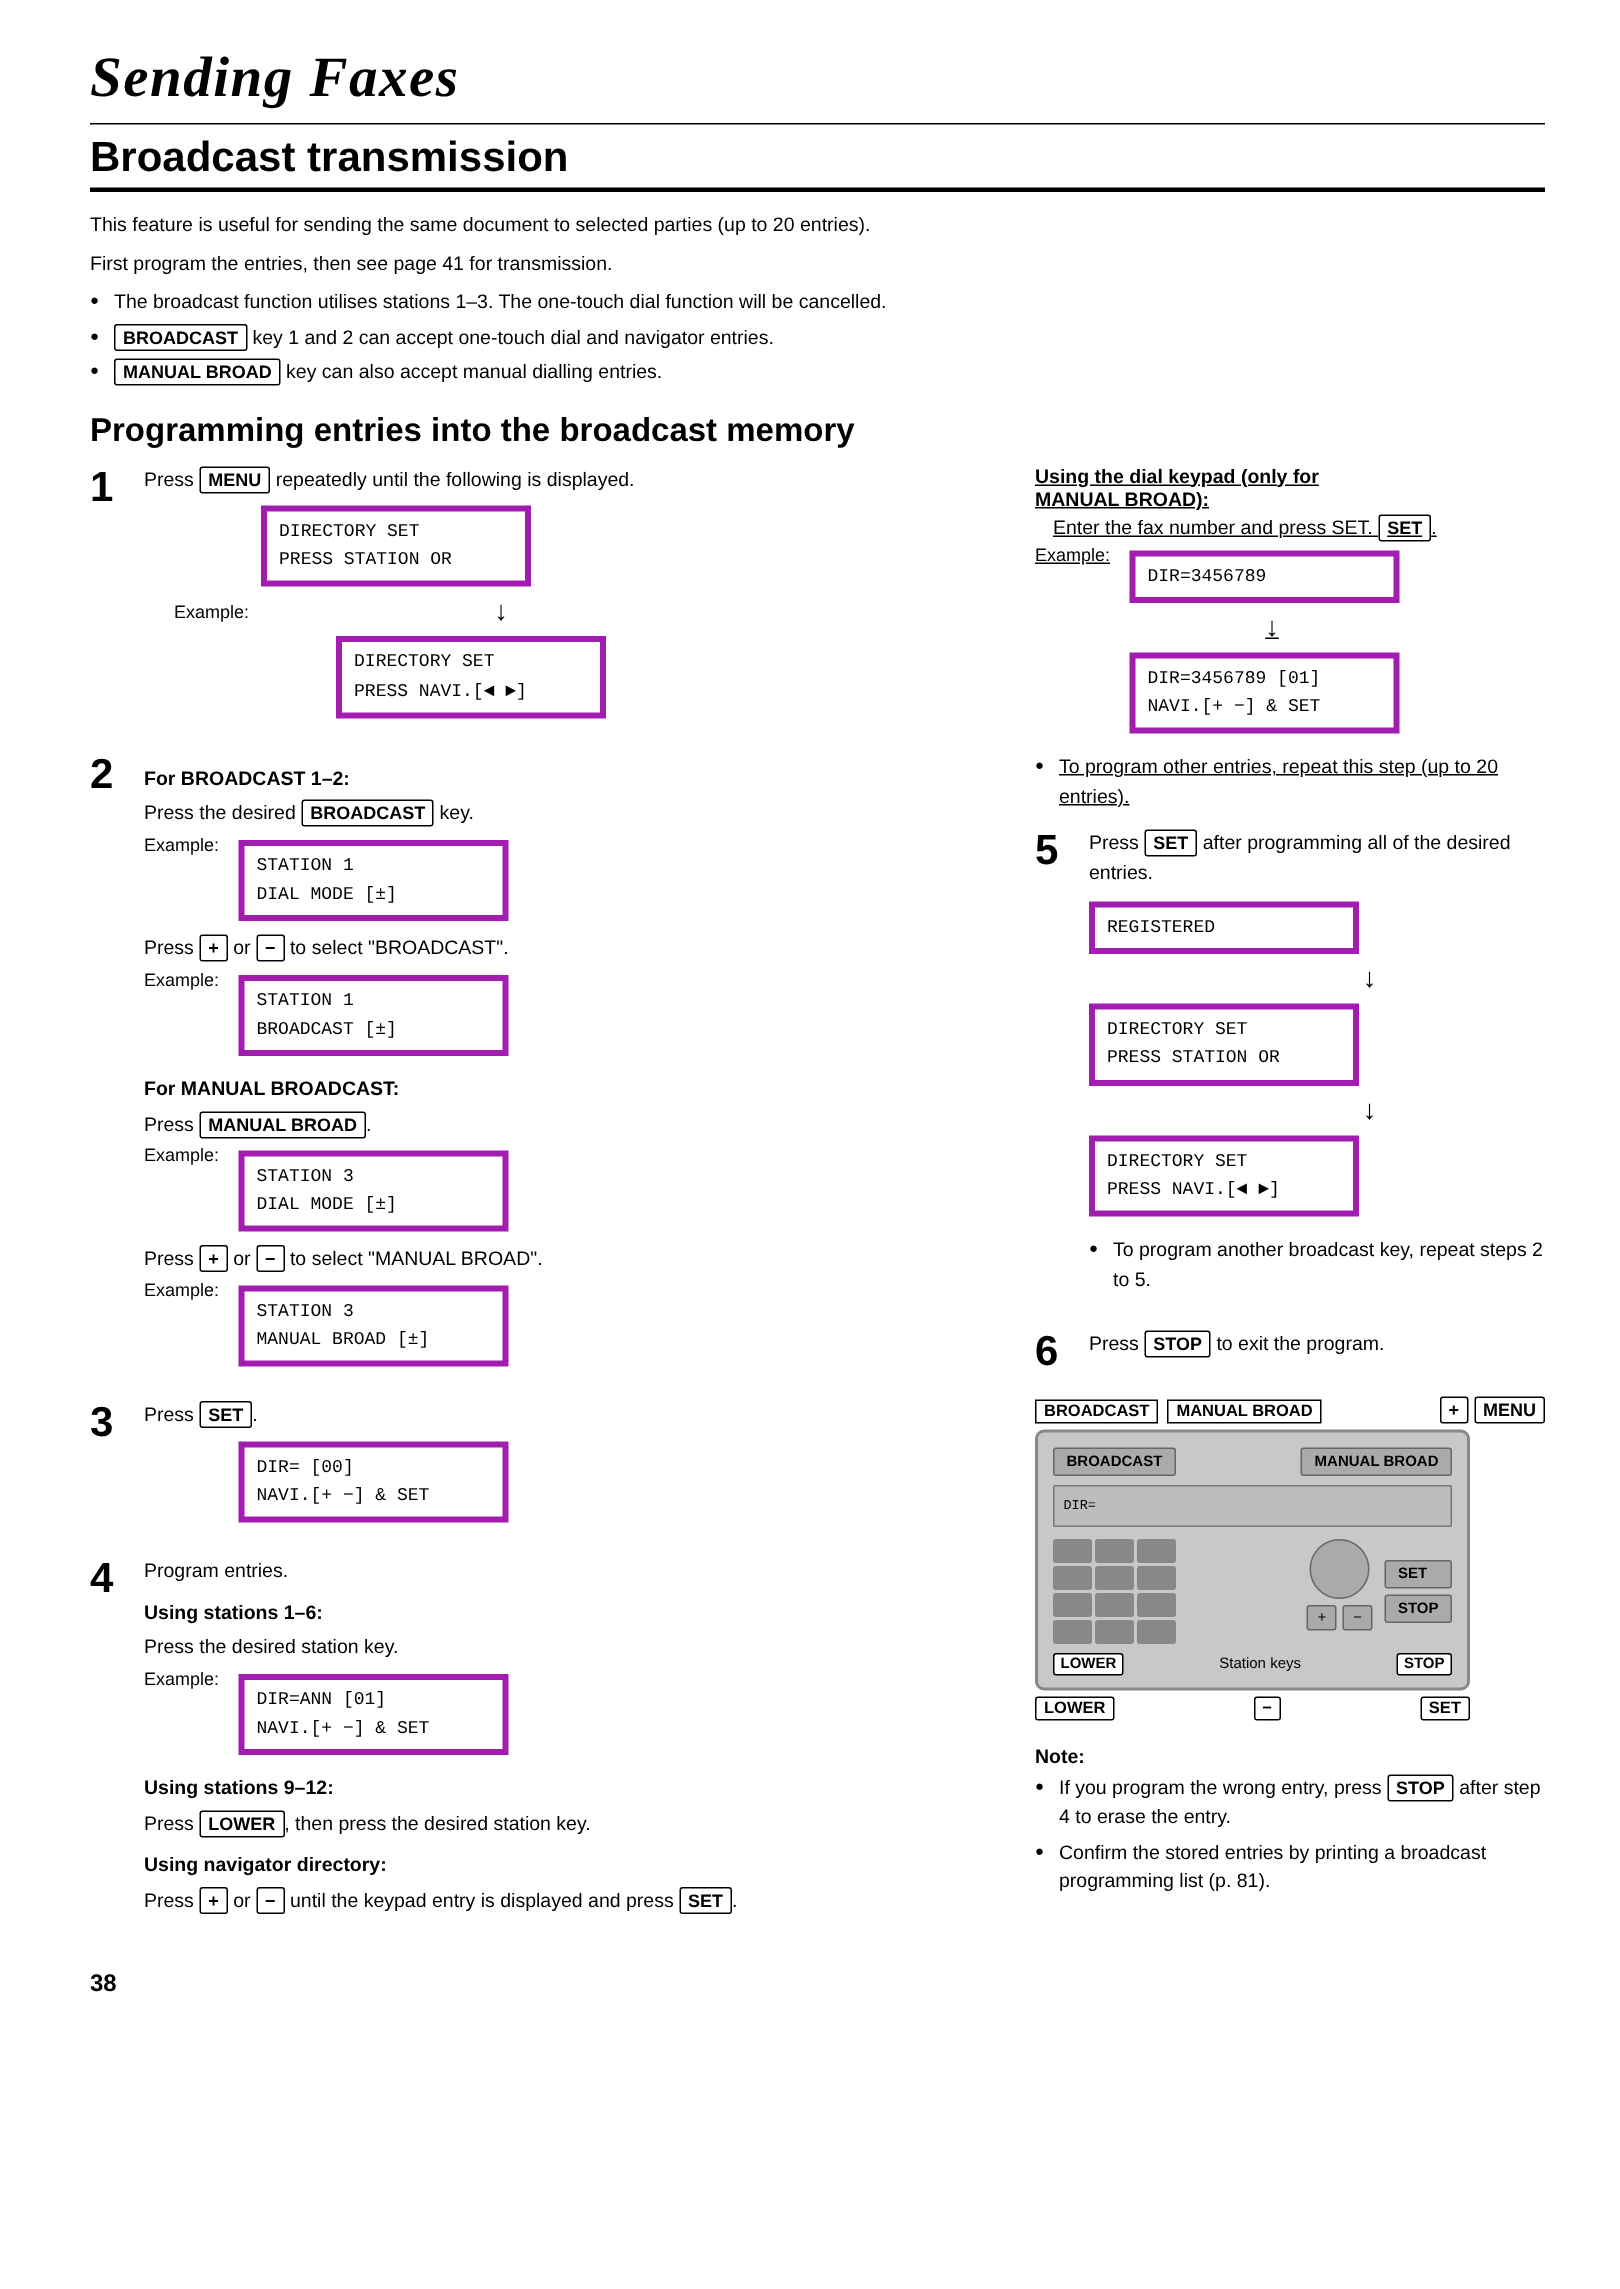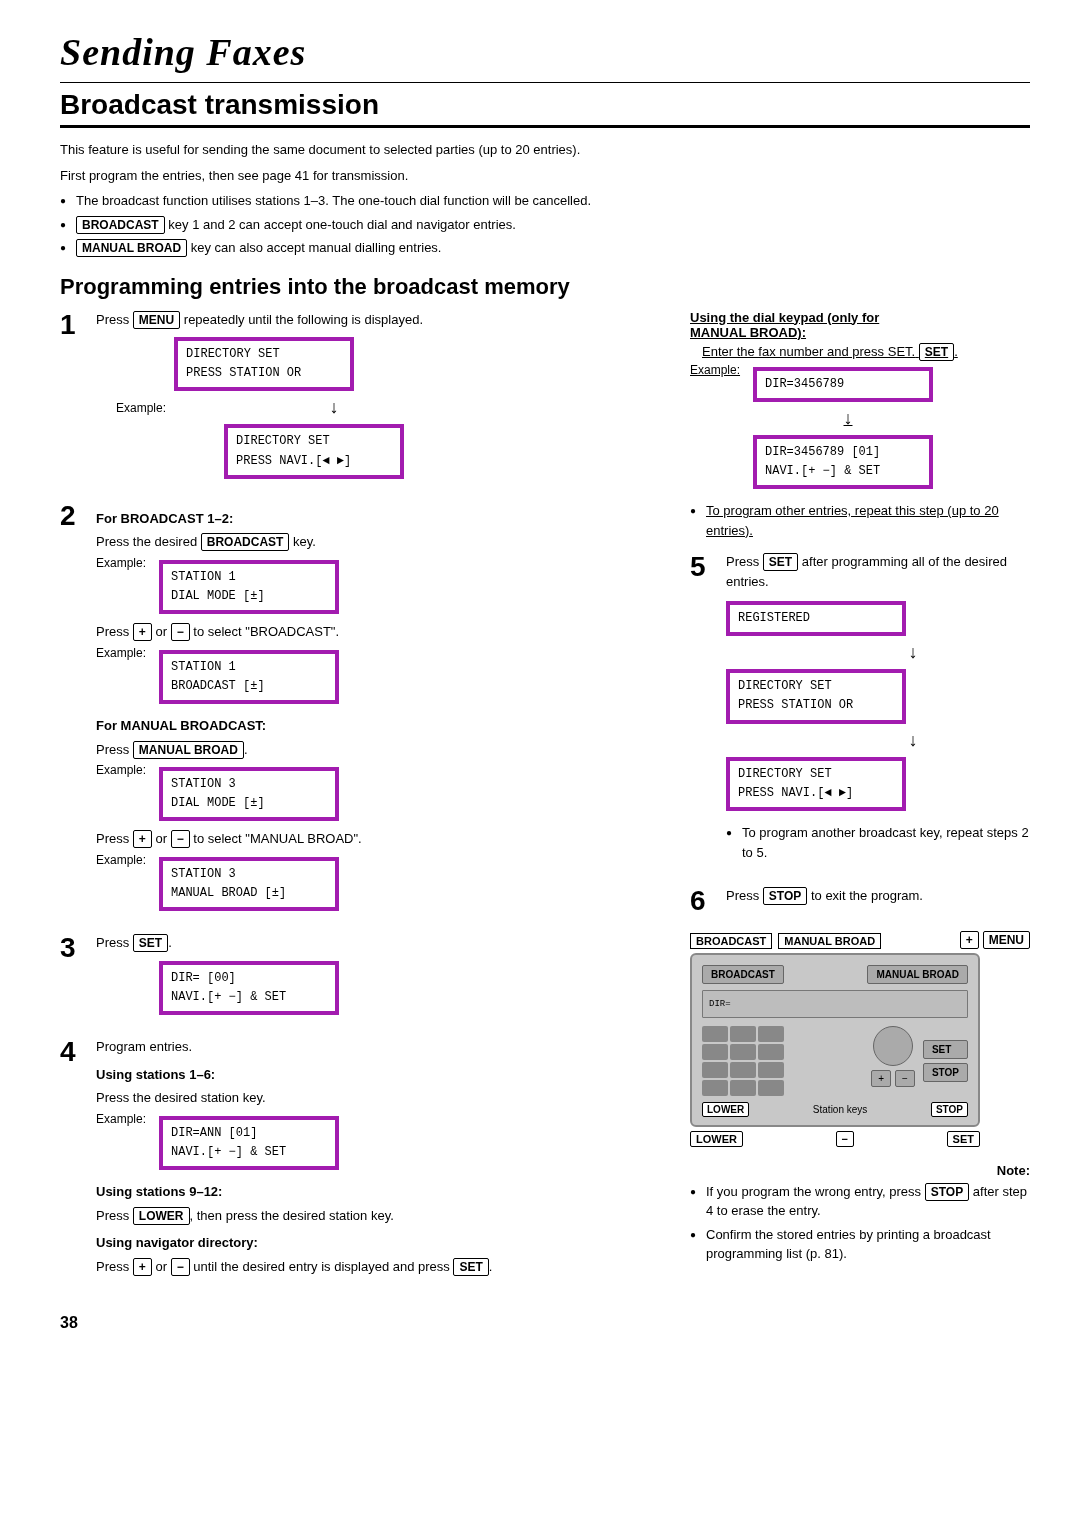--- a/index.html
+++ b/index.html
@@ -143,21 +143,20 @@
       font-size: 12px;
       min-width: 55px;
     }
     .note-section {
       margin-top: 16px;
     }
     .note-title {
       font-weight: bold;
       font-size: 13px;
       margin-bottom: 4px;
-      text-align: right;
     }
     .page-num {
       font-size: 16px;
       font-weight: bold;
       margin-top: 20px;
     }
     .broadcast-box {
       border: 1.5px solid #000;
       padding: 1px 5px;
       font-size: 11px;
@@ -301,21 +300,21 @@
           </div>
         </div>
         <p class="sub-label">Using stations 9–12:</p>
         <p>
           Press <kbd>LOWER</kbd>, then press the desired station key.
         </p>
         <p class="sub-label">Using navigator directory:</p>
         <p>
           Press <kbd>+</kbd>
           or <kbd>−</kbd>
-          <span> until the desired entry is displayed and press </span>
+          <span> until the keypad entry is displayed and press </span>
           <kbd>SET</kbd>.
         </p>
       </div>
     </div>
 
   </div>
 
   <div class="right-col">
 
     <div style="margin-bottom:12px;text-decoration:underline;">

